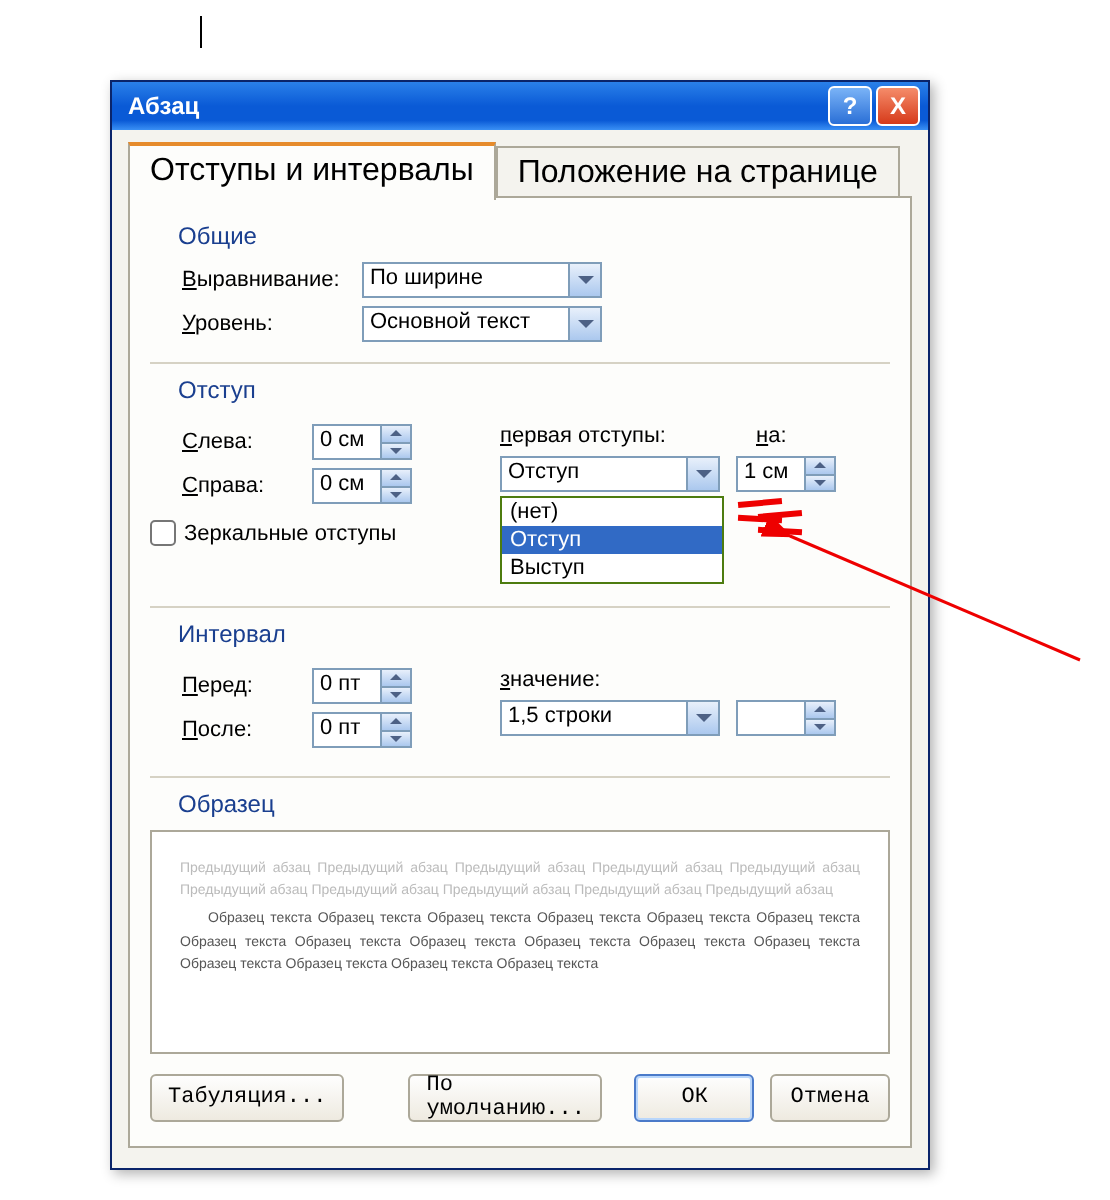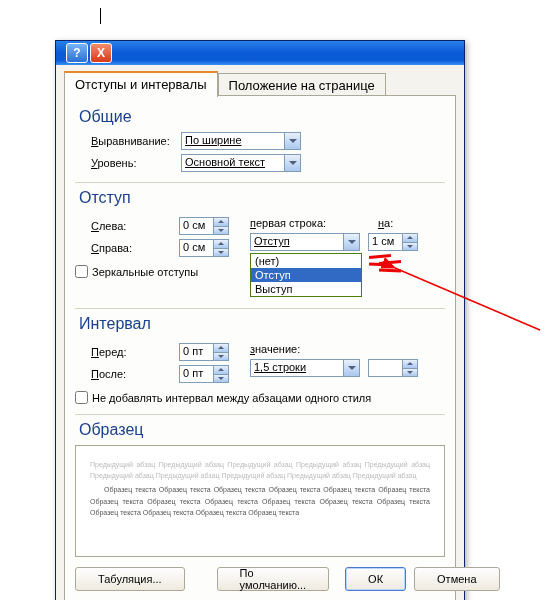--- a/index.html
+++ b/index.html
@@ -57,21 +57,21 @@
   }
   .tabs {
     display: flex;
     margin-bottom: -1px;
   }
   .tab {
     border: 1px solid #aca899;
     border-bottom: none;
     background: #f4f3ee;
     padding: 4px 10px 3px;
-    font-size: 13px;
+    font-size: 16px;
     position: relative;
   }
   .tab.active {
     border-top: 2px solid #e68b2c;
     background: #fdfdfb;
     z-index: 2;
     margin-bottom: -1px;
   }
   .tab.inactive {
     margin-top: 2px;
@@ -79,22 +79,22 @@
   }
   .panel {
     border: 1px solid #aca899;
     background: #fdfdfb;
     padding: 8px 10px 12px;
     position: relative;
     z-index: 1;
   }
   .grouplabel {
     color: #1a3f8f;
-    font-size: 16px;
-    margin: 4px 4px 6px;
+    font-size: 12px;
+    margin: 4px 14px 6px;
   }
   .sep {
     border-top: 1px solid #d6d2c4;
     margin: 10px 0 6px;
   }
   .row {
     display: flex;
     align-items: center;
     margin: 4px 0;
   }
@@ -107,21 +107,20 @@
   .row label.lab::first-letter {
     text-decoration: underline;
   }
   .combo {
     width: 115px;
     display: inline-flex;
     border: 1px solid #7f9db9;
     background: #fff;
     height: 18px;
     box-sizing: border-box;
-    text-decoration: underline;
   }
   .combo.wide { width: 120px; }
   .combo.small { width: 100px; }
   .combo .ctext {
     flex: 1;
     padding: 1px 3px;
     font-size: 11px;
     overflow: hidden;
     white-space: nowrap;
   }
@@ -139,21 +138,20 @@
     border-right: 4px solid transparent;
     border-top: 4px solid #4d6185;
   }
   .spinner {
     display: inline-flex;
     width: 50px;
     border: 1px solid #7f9db9;
     background: #fff;
     height: 18px;
     box-sizing: border-box;
-    margin-left: 23px;
   }
   .spinner .stext {
     flex: 1;
     padding: 1px 3px;
     font-size: 11px;
   }
   .spinner .sbtns {
     width: 14px;
     display: flex;
     flex-direction: column;
@@ -223,26 +221,27 @@
 
   .btnrow {
     display: flex;
     gap: 8px;
     margin-top: 10px;
   }
   .btn {
     border: 1px solid #aca899;
     background: linear-gradient(to bottom, #fefefe, #eeeae0);
     height: 22px;
-    padding: 0 22px;
+    padding: 0 8px;
     font-size: 11px;
     display: inline-flex;
     align-items: center;
     justify-content: center;
     border-radius: 3px;
+    font-family: Liberation Mono, monospace;
   }
   .btn.default {
     border: 1px solid #4a7ac9;
     box-shadow: 0 0 0 1px #b8d6fb inset;
     text-align: right;
   }
   .scribble {
     position: absolute;
     width: 22px; height: 18px;
   }
@@ -260,20 +259,21 @@
     pointer-events: none;
   }
 </style>
 </head>
 <body>
 
 <div class="cursor"></div>
 
 <div class="dialog">
   <div class="titlebar">
+    <span class="ttl">Абзац</span>
     <div class="win-btn help-btn">?</div>
     <div class="win-btn close-btn">X</div>
   </div>
 
   <div class="body">
     <div class="tabs">
       <div class="tab active">Отступы и интервалы</div>
       <div class="tab inactive">Положение на странице</div>
     </div>
 
@@ -317,21 +317,21 @@
                 <span class="stext">0 см</span>
                 <span class="sbtns">
                     <span class="sbtn up"></span>
                     <span class="sbtn down"></span>
                   </span>
               </div>
             </div>
           </div>
           <div class="colB">
             <div class="row" style="margin-bottom:2px">
-              <span class="midlabel" style="width:120px">первая строка:</span>
+              <span class="midlabel" style="width:120px">первая отступы:</span>
               <span class="midlabel" style="margin-left:8px">на:</span>
             </div>
             <div class="row">
               <div class="combo small" style="width:110px">
                 <span class="ctext">Отступ</span>
                 <span class="cbtn"></span>
               </div>
               <div class="spinner" style="margin-left:8px">
                 <span class="stext">1 см</span>
                 <span class="sbtns">
@@ -397,24 +397,20 @@
               <span class="stext"></span>
               <span class="sbtns">
                   <span class="sbtn up"></span>
                   <span class="sbtn down"></span>
                 </span>
             </div>
           </div>
         </div>
       </div>
 
-      <div class="chk">
-        <input type="checkbox" style="">
-        <span>Не добавлять интервал между абзацами одного стиля</span>
-      </div>
 
       <div class="sep"></div>
       <div class="grouplabel">Образец</div>
       <div class="preview">
         <p>Предыдущий абзац Предыдущий абзац Предыдущий абзац Предыдущий абзац Предыдущий абзац Предыдущий абзац Предыдущий абзац Предыдущий абзац Предыдущий абзац Предыдущий абзац</p>
         <p class="samp" style="text-indent:14px">Образец текста Образец текста Образец текста Образец текста Образец текста Образец текста Образец текста Образец текста Образец текста Образец текста Образец текста Образец текста Образец текста Образец текста Образец текста Образец текста</p>
       </div>
 
       <div class="btnrow">
         <div class="btn">Табуляция...</div>

